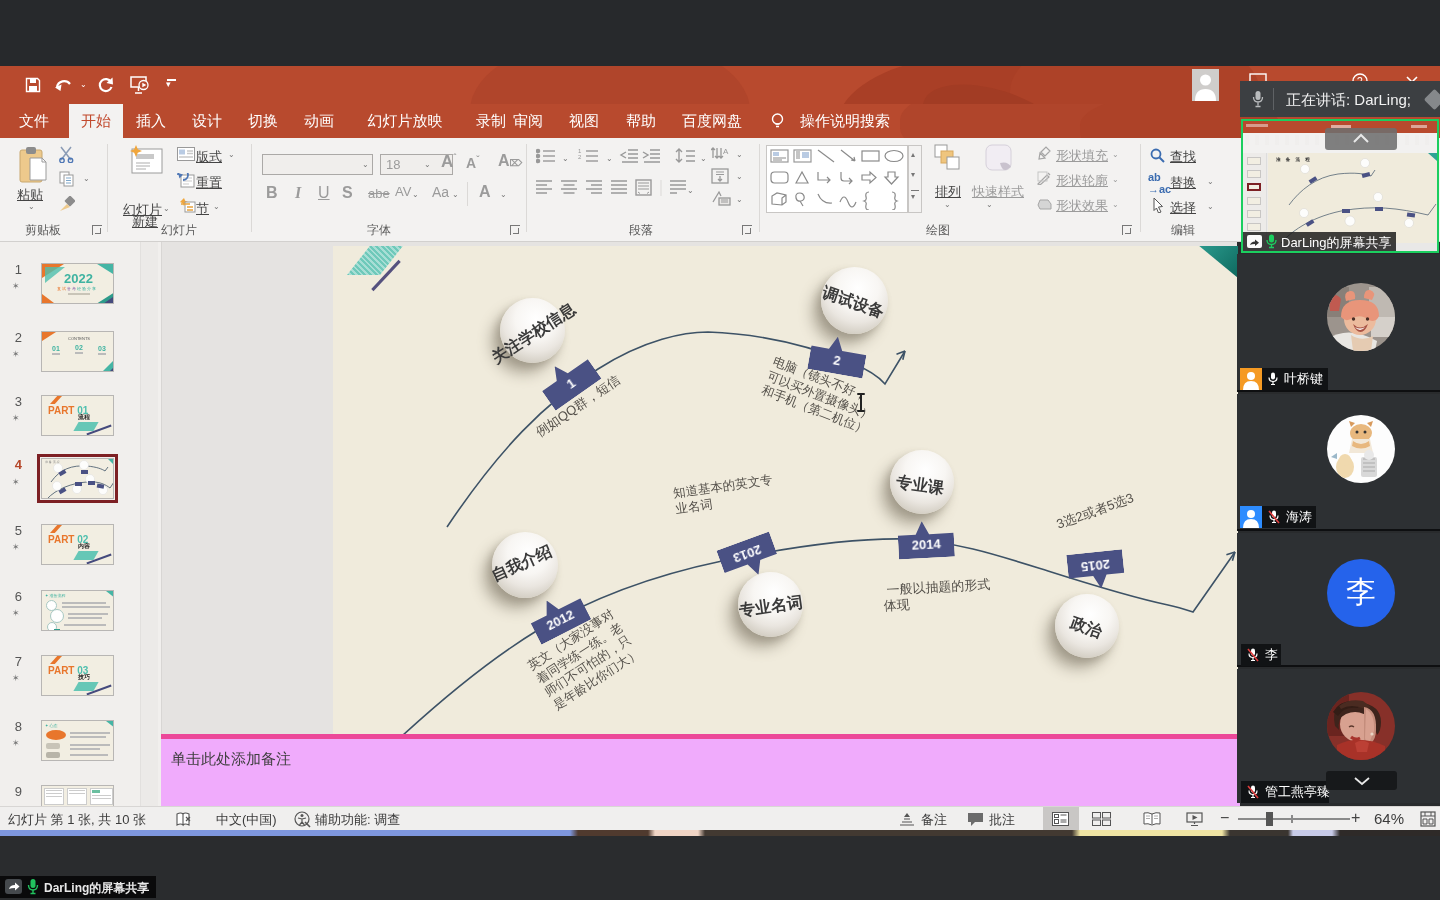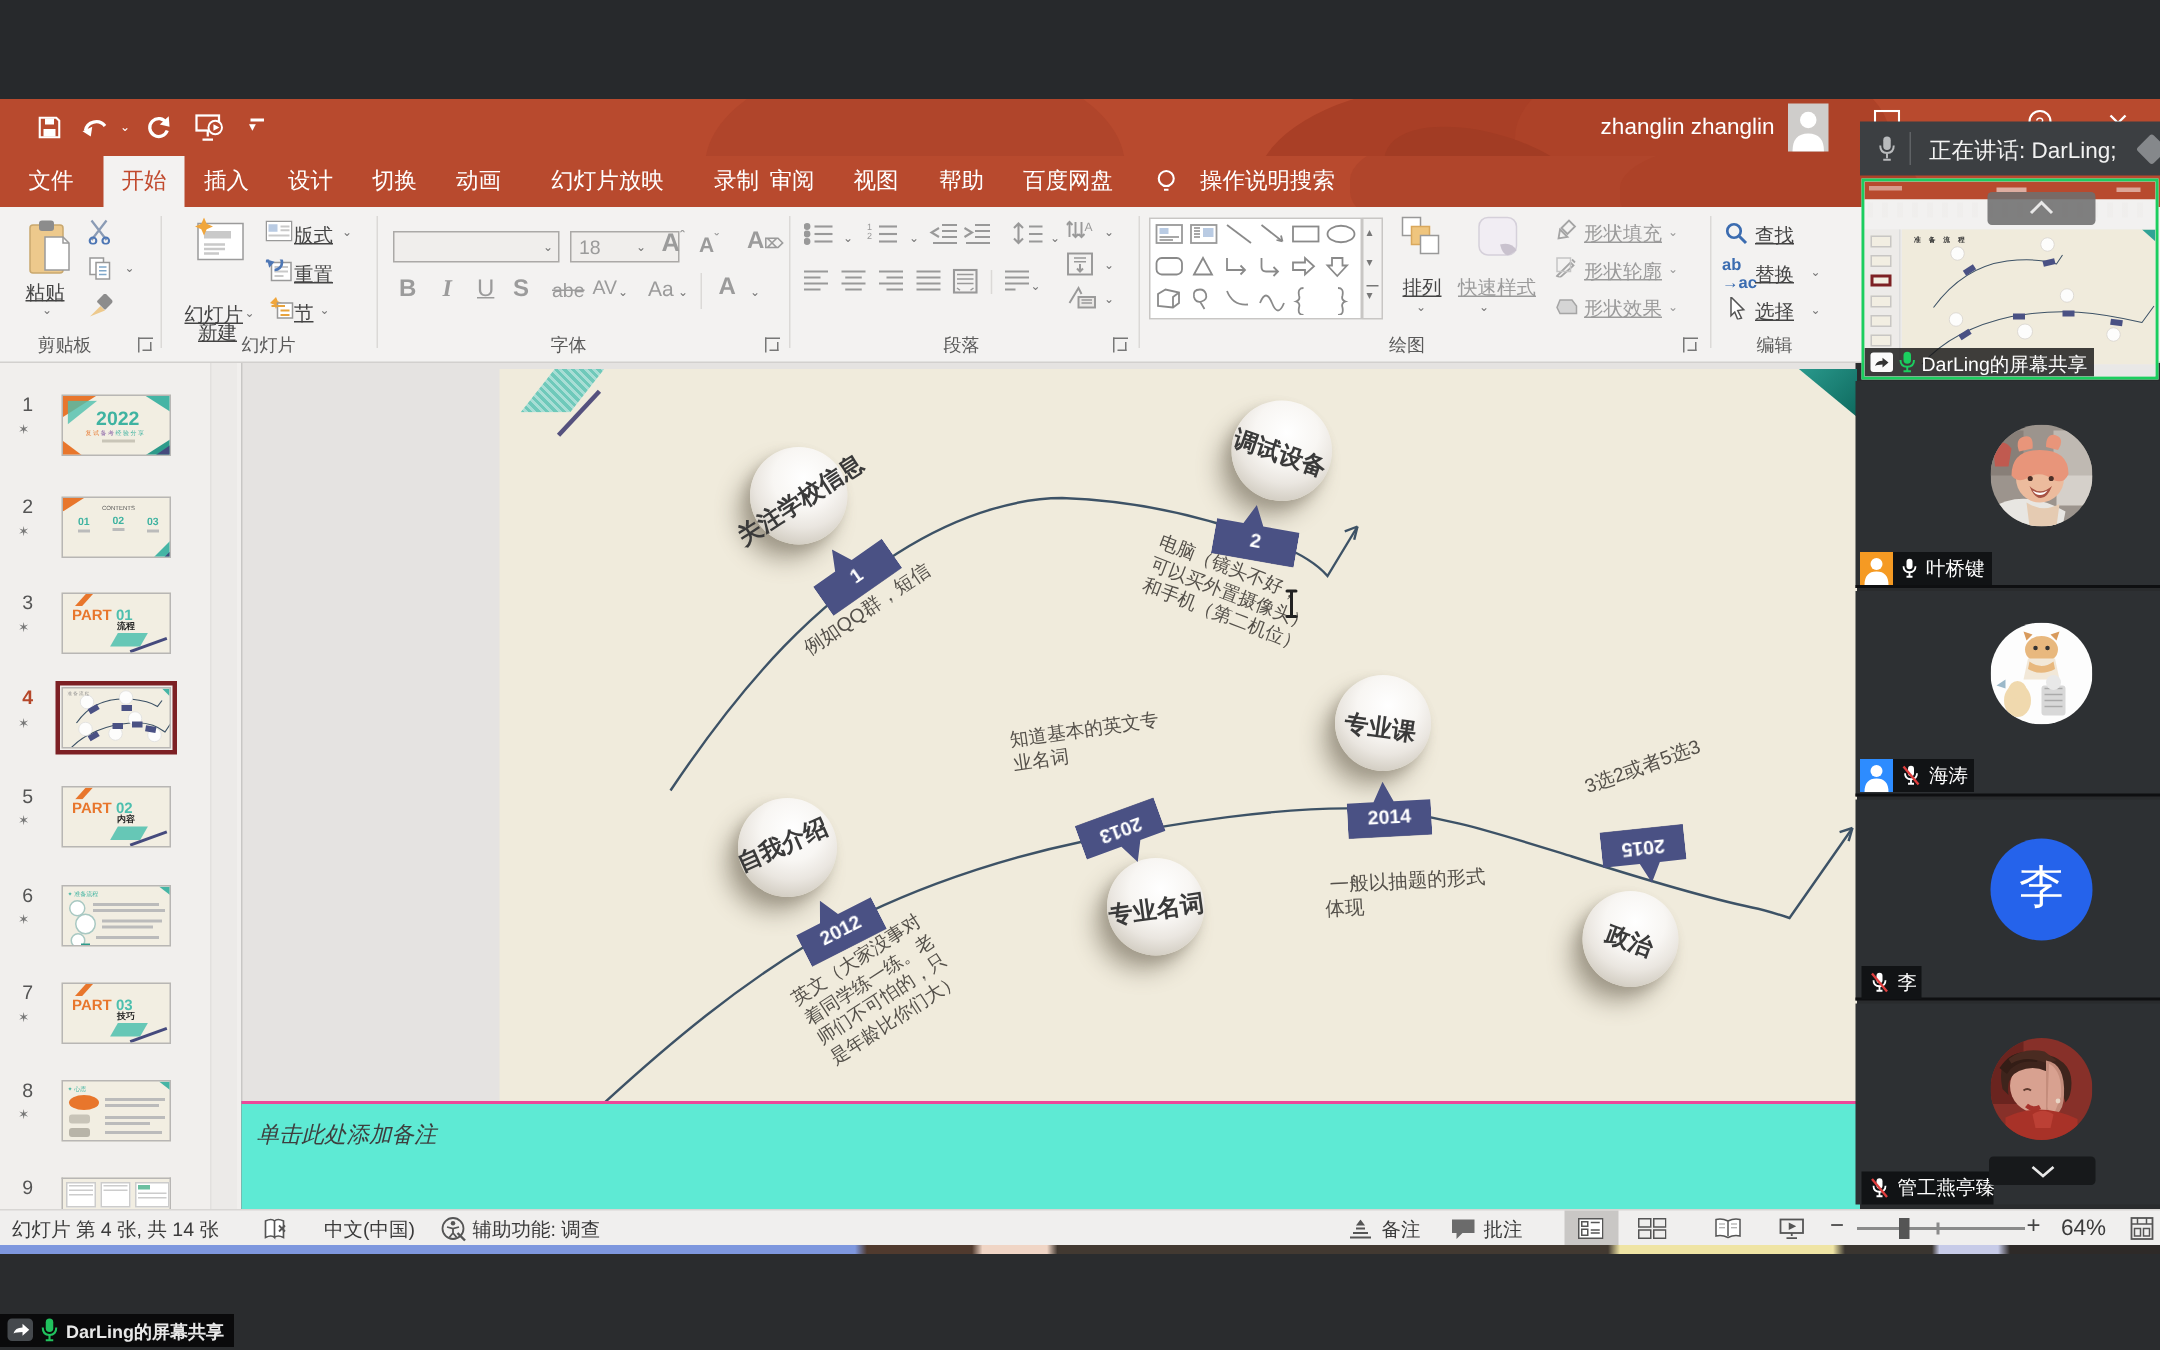--- a/index.html
+++ b/index.html
@@ -21,21 +21,21 @@
   .glabel { position:absolute; top:84px; font-size:12px; color:#5A5A5A; width:120px; text-align:center; }
   .launcher { position:absolute; top:87px; width:10px; height:10px; border-top:1px solid #777; border-left:1px solid #777; }
   .launcher:after { content:""; position:absolute; left:2px; top:2px; width:5px; height:5px; border-right:1.5px solid #777; border-bottom:1.5px solid #777; }
   .rtxt { position:absolute; font-size:13px; color:#444;text-decoration:underline; }
   .gray { color:#9B9B9B !important; }
   .dd { position:absolute; font-size:8px; color:#777; }
   
   #leftpanel { left:0; top:242px; width:161px; height:564px; background:#F1EFED; }
   #editor { left:161px; top:242px; width:1076px; height:492px; background:#E5E3E1; border-left:1px solid #D8D6D4; }
   #slide { left:333px; top:246px; width:905px; height:488px; background:#F0EBDC; overflow:hidden; }
-  #notes { left:161px; top:734px; width:1079px; height:72px; background:#5eead4; border-top:2px solid #ec4899;font-style:italic; }
+  #notes { left:161px; top:734px; width:1079px; height:72px; background:#f0abfc; border-top:5px solid #ec4899; }
   #sbtrack { left:140px; top:242px; width:18px; height:564px; background:#ECEAE8; border-left:1px solid #E2E0DE; }
   .thumbnum { position:absolute; left:4px; width:18px; text-align:right; font-size:13px; color:#555; }
   .thumbstar { position:absolute; left:12px; font-size:9px; color:#777; }
   .thumb { position:absolute; left:41px; width:73px; height:41px; background:#F2EEE2; border:1px solid #B8B6B4; overflow:hidden; }
   
   #statusbar { left:0; top:806px; width:1440px; height:24px; background:#F0EFEE; border-top:1px solid #D8D6D4; font-size:13px; color:#3B3B3B; }
   
   #strip { left:0; top:830px; width:1440px; height:6px; }
   #bottomdark { left:0; top:836px; width:1440px; height:64px; background:#2A2C2E; }
   
@@ -78,21 +78,20 @@
     </svg>
     <svg class="abs" style="left:130px;top:10px;" width="20" height="18" viewBox="0 0 20 18">
       <rect x="1" y="1" width="15" height="10" fill="none" stroke="#fff" stroke-width="1.5"></rect>
       <path d="M8.5 11 v4 M5 17 h7" stroke="#fff" stroke-width="1.5"></path>
       <circle cx="13.5" cy="9" r="4.5" fill="#B84A2E" stroke="#fff" stroke-width="1.3"></circle>
       <path d="M12.3 6.8 l4 2.2 l-4 2.2 z" fill="#fff"></path>
     </svg>
     <div class="abs" style="left:167px;top:13px;width:9px;height:1.5px;background:#fff;"></div>
     <div class="abs" style="left:166px;top:13px;color:#fff;font-size:9px;">▾</div>
 
-    <div class="abs" style="left:1000px;top:0;width:183px;height:38px;line-height:38px;text-align:right;color:#fff;font-size:15px;">zhanglin zhanglin</div>
     <div class="abs" style="left:1192px;top:3px;width:27px;height:32px;background:#CFCDCB;">
       <svg width="27" height="32" viewBox="0 0 27 32">
           <circle cx="13.5" cy="11" r="5.5" fill="#fff"></circle>
           <path d="M3 32 q0 -12 10.5 -12 q10.5 0 10.5 12 z" fill="#fff"></path>
         </svg>
     </div>
     <svg class="abs" style="left:1249px;top:7px;" width="18" height="14" viewBox="0 0 18 14">
         <rect x="1" y="1" width="16" height="10" fill="none" stroke="#fff" stroke-width="1.4"></rect>
       </svg>
     <svg class="abs" style="left:1352px;top:7px;" width="16" height="16" viewBox="0 0 16 16">
@@ -550,21 +549,21 @@
 
     <div class="abs" style="left:527px;top:148px;width:2px;height:17px;background:#222;"></div>
     <div class="abs" style="left:524px;top:147px;width:8px;height:2px;background:#222;border-radius:1px;"></div>
     <div class="abs" style="left:524px;top:164px;width:8px;height:2px;background:#222;border-radius:1px;"></div>
   </div>
   <div class="abs" id="notes">
       <div style="position:absolute;left:10px;top:11px;font-size:15px;color:#3E3E3E;">单击此处添加备注</div>
     </div>
   <div class="abs" id="sbtrack"></div>
   <div class="abs" id="statusbar">
-    <div class="abs" style="left:8px;top:4px;">幻灯片 第 4 张, 共 14 张</div>
+    <div class="abs" style="left:8px;top:4px;">幻灯片 第 1 张, 共 10 张</div>
     <svg class="abs" style="left:176px;top:5px;" width="17" height="15" viewBox="0 0 17 15">
         <path d="M1 2 q4 -2 6 0 v11 q-2 -2 -6 0 z M7 2 q2 -2 6 0 v11 q-4 -2 -6 0" fill="#fff" stroke="#555" stroke-width="1.1"></path>
         <path d="M10 5 l4 4 M14 5 l-4 4" stroke="#555" stroke-width="1.2"></path>
       </svg>
     <div class="abs" style="left:216px;top:4px;">中文(中国)</div>
     <svg class="abs" style="left:294px;top:4px;" width="17" height="17" viewBox="0 0 17 17">
         <circle cx="8" cy="8" r="7" fill="none" stroke="#555" stroke-width="1.2"></circle>
         <circle cx="8" cy="4.5" r="1.5" fill="#555"></circle>
         <path d="M4 7 l4 1 l4 -1 M8 8 v3 l-2.5 3 M8 11 l2.5 3" stroke="#555" stroke-width="1.2" fill="none"></path>
         <path d="M11 11 l5 5" stroke="#555" stroke-width="1.6"></path>

